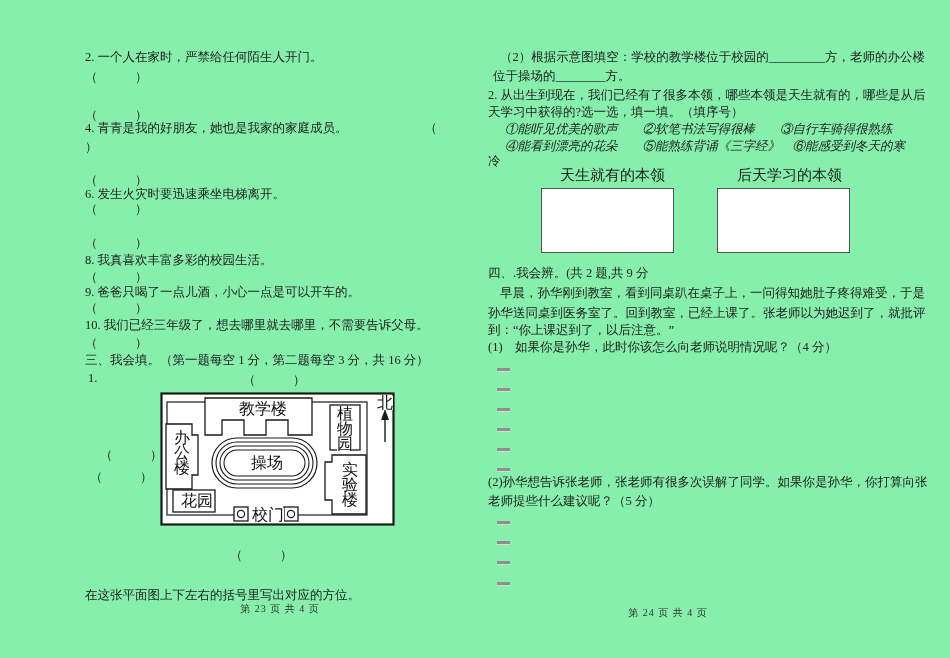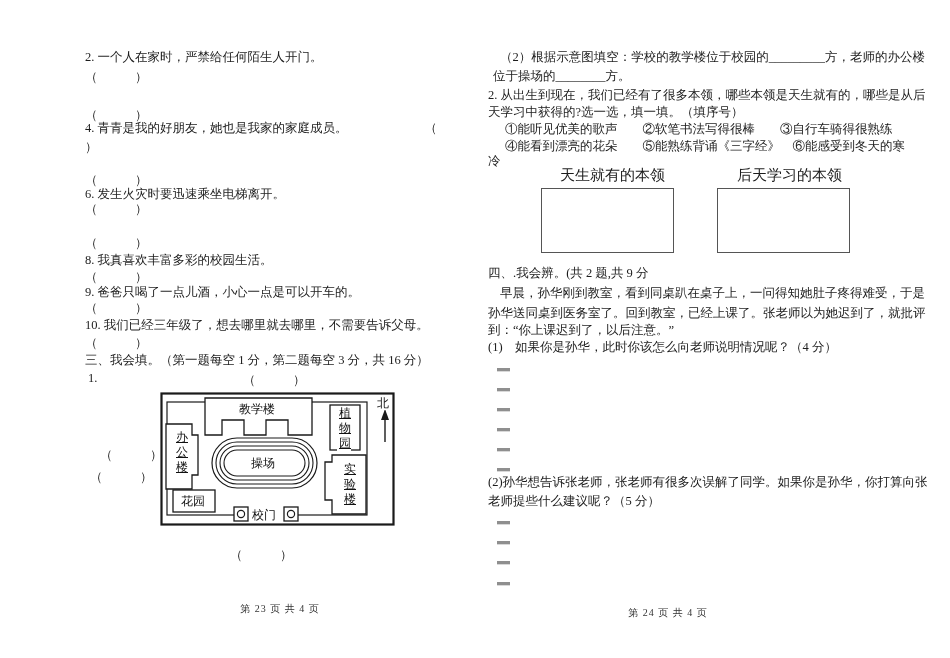--- a/index.html
+++ b/index.html
@@ -1,35 +1,35 @@
 <!DOCTYPE html>
 <html><head>
 <meta charset="utf-8">
 <style>
   html,body{margin:0;padding:0;background:#e8e8e8;}
-  #page{position:relative;width:950px;height:658px;background:#ffffff;
+  #page{position:relative;width:950px;height:658px;background:#86efac;
         font-family:"Liberation Serif","DejaVu Serif",serif;
         color:#1c1c1c;font-size:12px;overflow:hidden;}
   .col{position:absolute;top:0;height:658px;}
   #col-left{left:85px;width:400px;}
   #col-right{left:488px;width:420px;}
   .ln{position:absolute;left:0;white-space:nowrap;line-height:16px;font-size:12.5px;}
   .flexln{display:flex;justify-content:space-between;width:352px;}
   .indent12{padding-left:12px;}
   .indent5{padding-left:5px;}
-  .indent17{padding-left:17px;}
+  .indent17{padding-left:17px;font-style:italic;}
   .footer{font-size:10px;letter-spacing:1px;text-align:center;width:100%;color:#333;}
   .heading-span{position:absolute;font-size:15px;white-space:nowrap;}
   .skillbox{position:absolute;width:131px;height:63px;border:1.2px solid #555;background:#fff;}
   .dash{position:absolute;width:13px;height:3px;background:#8f8f8f;border-bottom:1px solid #d9d9d9;}
   
   #map{position:absolute;left:75px;top:392px;width:235px;height:135px;}
   #map svg{position:absolute;left:0;top:0;}
-  .maplabel{position:absolute;font-size:12px;color:#111;line-height:14px;background:#fff;}
-  .vert{width:14px;word-break:break-all;text-align:right;line-height:15px;text-decoration:underline;}
+  .maplabel{position:absolute;font-size:16px;color:#111;line-height:14px;background:#fff;}
+  .vert{width:14px;word-break:break-all;text-align:right;line-height:15px;}
   .bracket{position:absolute;font-size:12.5px;white-space:nowrap;}
 </style>
 </head>
 <body>
 
 <div id="page">
 
   <div class="col" id="col-left">
 
     <div class="ln" style="top:49px">2. 一个人在家时，严禁给任何陌生人开门。</div>
@@ -91,20 +91,21 @@
       <div class="maplabel vert" style="left:182px;top:70px">实验楼</div>
       <div class="maplabel" style="left:21px;top:102px">花园</div>
       <div class="maplabel" style="left:92px;top:116px">校门</div>
       <div class="maplabel" style="left:217px;top:4px">北</div>
     </div>
 
     <div class="bracket" style="top:447px;left:15px">（　　　）</div>
     <div class="bracket" style="top:469px;left:5px">（　　　）</div>
     <div class="bracket" style="top:547px;left:145px">（　　　）</div>
 
+    <div class="ln" style="top:587px">在这张平面图上下左右的括号里写出对应的方位。</div>
     <div class="ln footer" style="top:601px;width:390px">第 23 页 共 4 页</div>
   </div>
 
   <div class="col" id="col-right">
 
     <div class="ln indent12" style="top:49px">（2）根据示意图填空：学校的教学楼位于校园的_________方，老师的办公楼</div>
     <div class="ln indent5" style="top:68px">位于操场的________方。</div>
     <div class="ln" style="top:87px">2. 从出生到现在，我们已经有了很多本领，哪些本领是天生就有的，哪些是从后</div>
     <div class="ln" style="top:104px">天学习中获得的?选一选，填一填。（填序号）</div>
     <div class="ln indent17" style="top:121px">①能听见优美的歌声　　②软笔书法写得很棒　　③自行车骑得很熟练</div>

